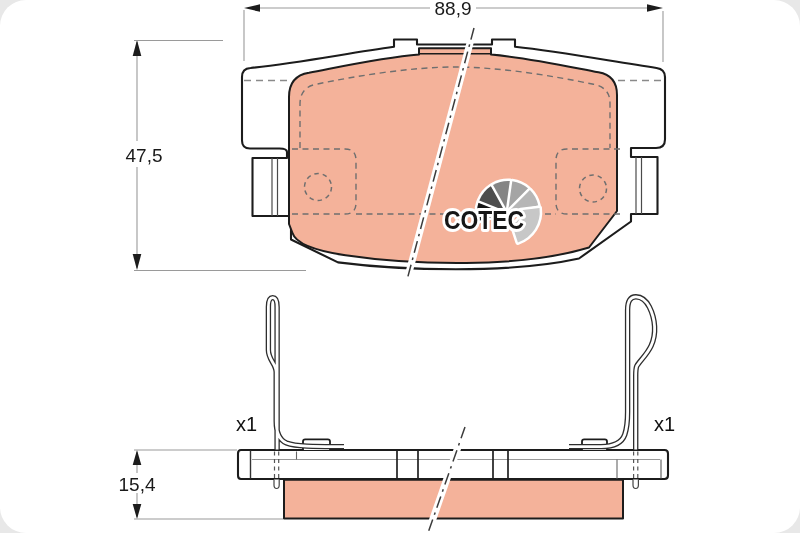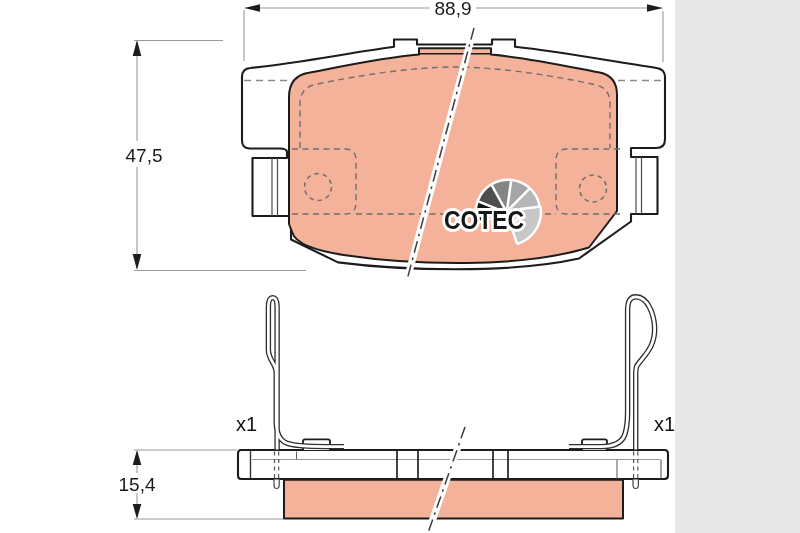--- a/index.html
+++ b/index.html
@@ -1,18 +1,18 @@
 <!DOCTYPE html>
 <html><head>
 <meta charset="utf-8">
 <style>
   html,body{margin:0;padding:0;background:#e8e8e8;}
   .stage{
-    position:relative;width:675px;height:533px;background:#ffffff;
-    font-family:"Liberation Sans", sans-serif;overflow:hidden;
+    position:relative;width:800px;height:533px;background:#ffffff;
+    font-family:"Liberation Sans", sans-serif;overflow:hidden;border-radius:26px;
   }
   svg{display:block}
   text{font-family:"Liberation Sans", sans-serif;}
   .dim-text{font-size:19px;fill:#1a1a1a;}
   .qty-text{font-size:20px;fill:#111111;}
   .logo-text{font-size:26px;font-weight:bold;fill:#161616;
     paint-order:stroke;stroke:#ffffff;stroke-width:6px;stroke-linejoin:round;}
   .thin{stroke:#9a9a9a;stroke-width:1.1;fill:none;}
   .outline{stroke:#1c1c1c;stroke-width:2.1;fill:#ffffff;stroke-linejoin:round;}
   .dash-detail{stroke:#6f6f6f;stroke-width:1.4;fill:none;stroke-dasharray:6 4.5;}

